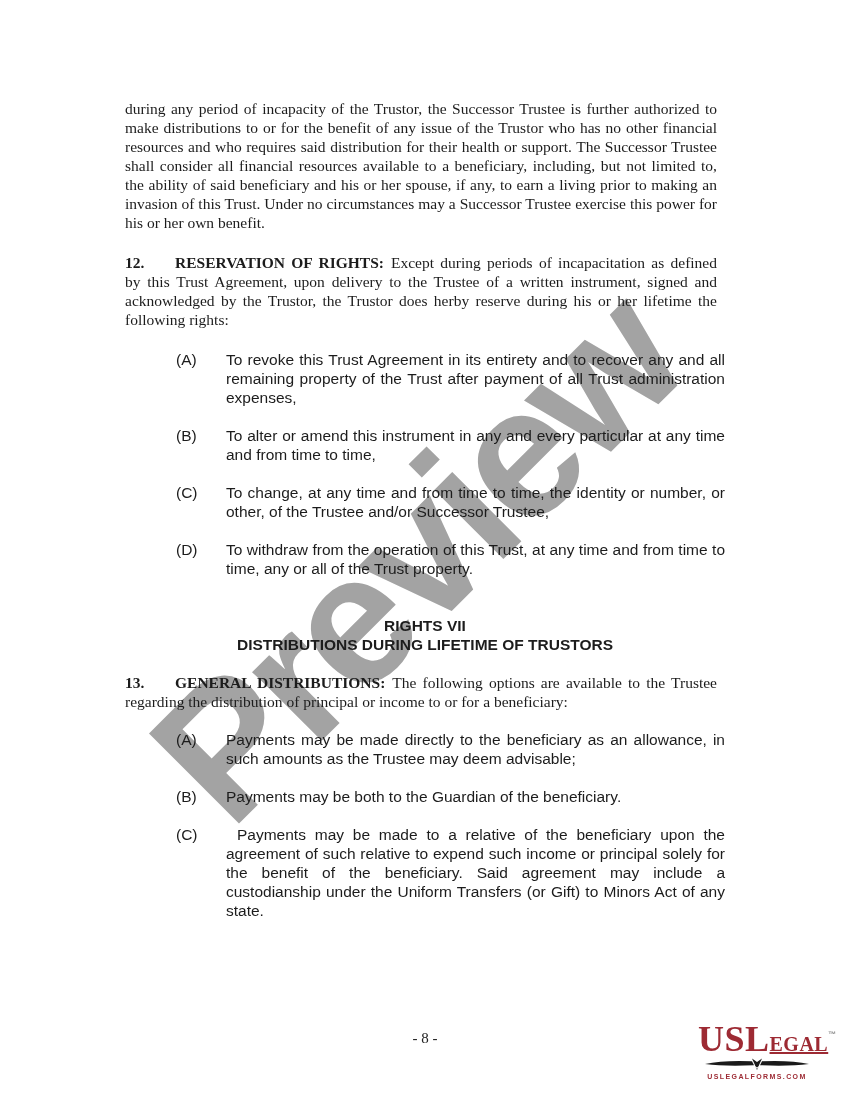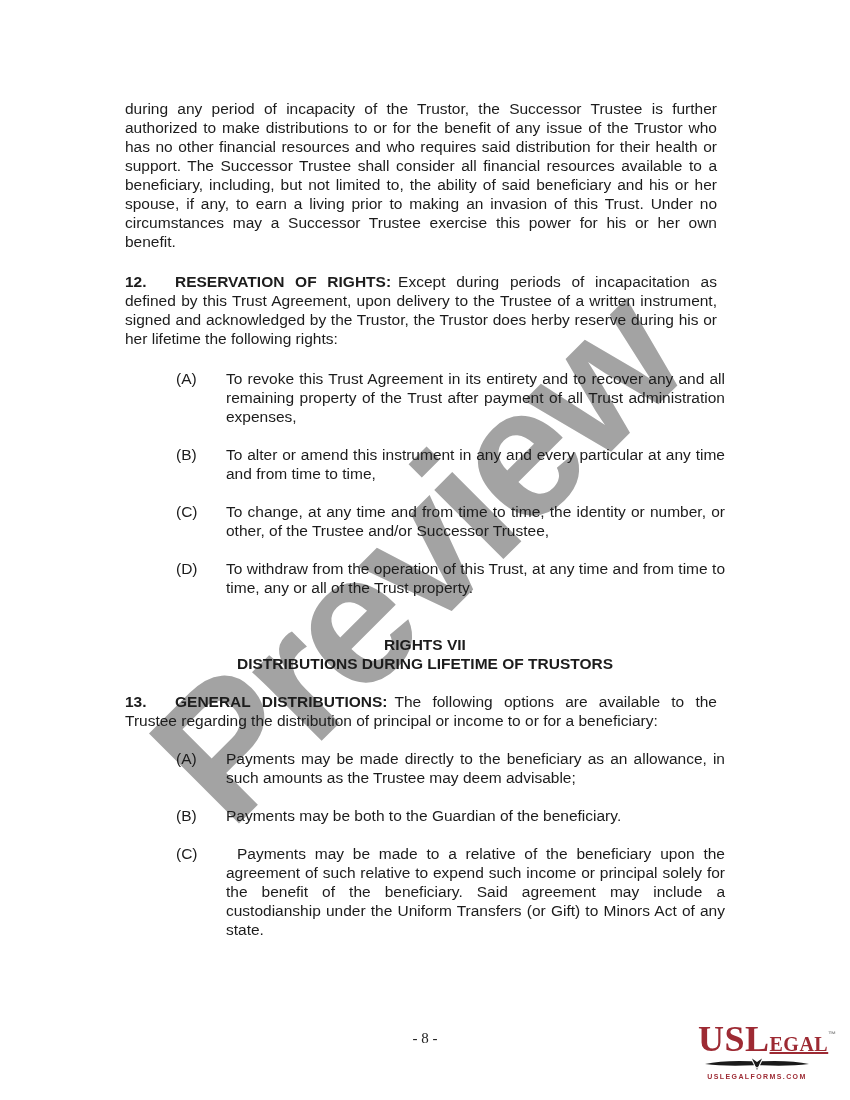--- a/index.html
+++ b/index.html
@@ -32,21 +32,21 @@
   .content {
     position: absolute;
     left: 125px;
     top: 99px;
     width: 600px;
     z-index: 1;
     font-size: 15.5px;
     line-height: 19px;
   }
   .justify { text-align: justify; }
-  .para { margin: 0 8px 21px 0; }
+  .para { margin: 0 8px 21px 0; font-family: Liberation Serif, serif; }
   .sec-num {
     display: inline-block;
     width: 50px;
     font-weight: bold;
   }
   .sec-head { font-weight: bold; }
   .hsp { display: inline-block; width: 7px; }
 
   .item {
     display: flex;

